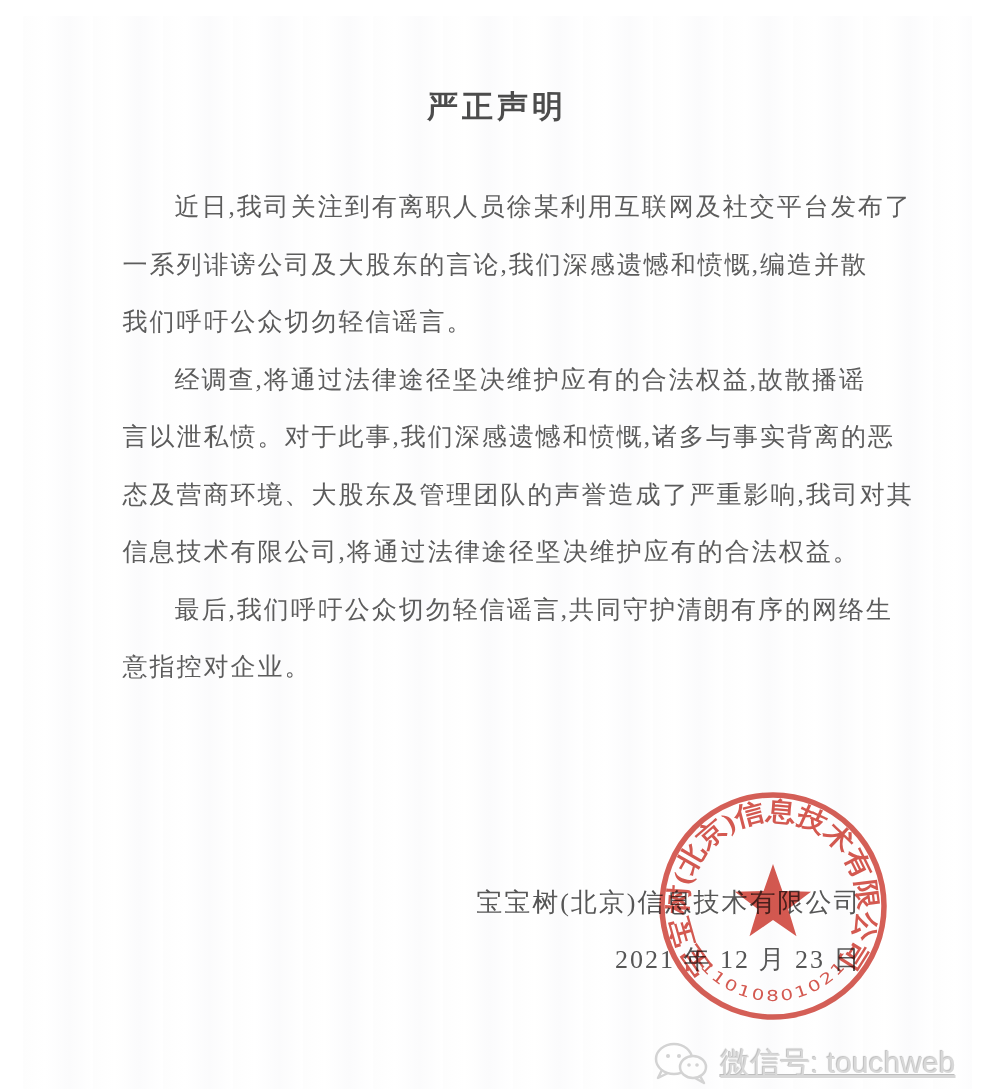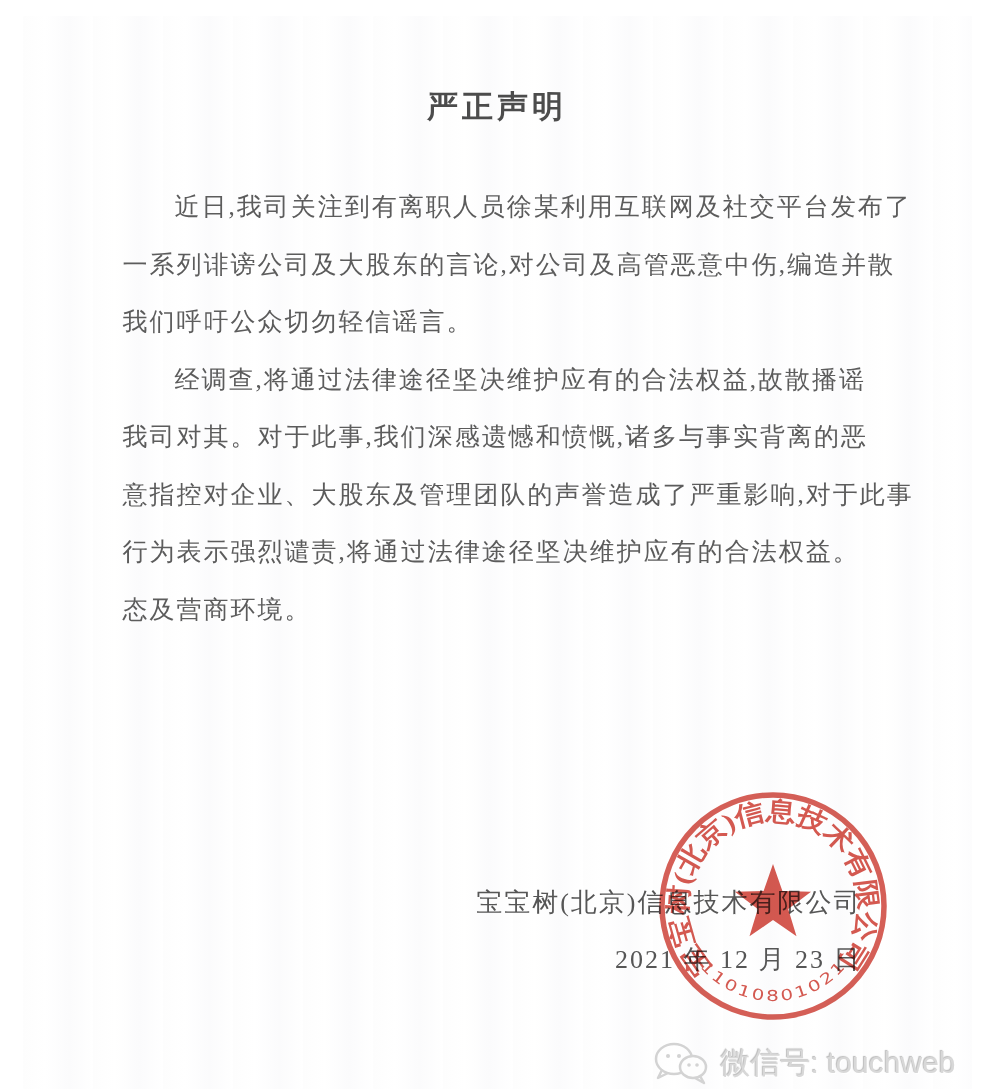--- a/index.html
+++ b/index.html
@@ -78,39 +78,41 @@
     display:flex;
     align-items:center;
     gap:10px;
   }
   .watermark .wm-label{
     font-family:"Liberation Sans","DejaVu Sans",sans-serif;
     font-size:30px;
     color:#d8d8d8;
     text-shadow:-1px -1px 1px #bdbdbd, 1px 1px 0 #ffffff;
     white-space:nowrap;
+    text-decoration:underline;
   }
   .wm-icon{display:block;}
 </style>
 </head>
 <body>
 
 <div class="page">
 
   <h1 class="title">严正声明</h1>
 
   <div class="body-text">
     <div class="line indent">近日,我司关注到有离职人员徐某利用互联网及社交平台发布了</div>
-    <div class="line">一系列诽谤公司及大股东的言论,对公司及高管恶意中伤,编造并散</div>
+    <div class="line">一系列诽谤公司及大股东的言论,我们深感遗憾和愤慨,编造并散</div>
     <div class="line">我们呼吁公众切勿轻信谣言。</div>
     <div class="line indent">经调查,将通过法律途径坚决维护应有的合法权益,故散播谣</div>
-    <div class="line">我司对其。对于此事,我们深感遗憾和愤慨,诸多与事实背离的恶</div>
-    <div class="line">意指控对企业、大股东及管理团队的声誉造成了严重影响,对于此事</div>
-    <div class="line">行为表示强烈谴责,将通过法律途径坚决维护应有的合法权益。</div>
-    <div class="line">态及营商环境。</div>
+    <div class="line">言以泄私愤。对于此事,我们深感遗憾和愤慨,诸多与事实背离的恶</div>
+    <div class="line">态及营商环境、大股东及管理团队的声誉造成了严重影响,我司对其</div>
+    <div class="line">信息技术有限公司,将通过法律途径坚决维护应有的合法权益。</div>
+    <div class="line indent">最后,我们呼吁公众切勿轻信谣言,共同守护清朗有序的网络生</div>
+    <div class="line">意指控对企业。</div>
   </div>
 
   <div class="signature">
     <div class="sig-line">宝宝树(北京)信息技术有限公司</div>
     <div class="sig-line">2021 年 12 月 23 日</div>
   </div>
 
   <svg class="seal" viewBox="0 0 240 240" aria-hidden="true">
     <defs>
       <path id="arcName" d="M 59.2 180.8 A 86 86 0 1 1 180.8 180.8" fill="none"></path>

